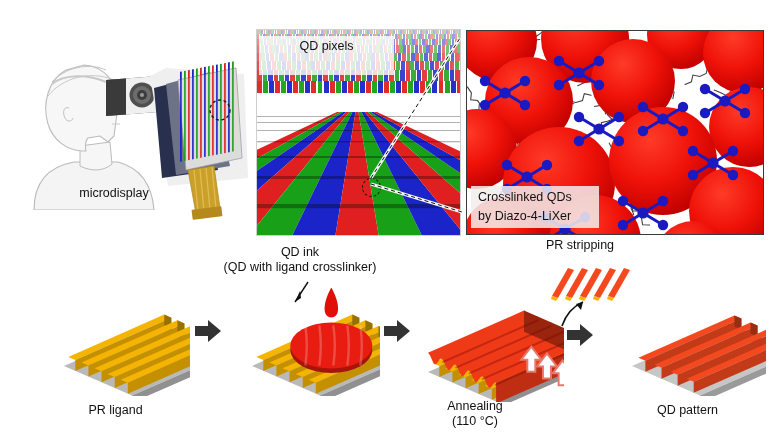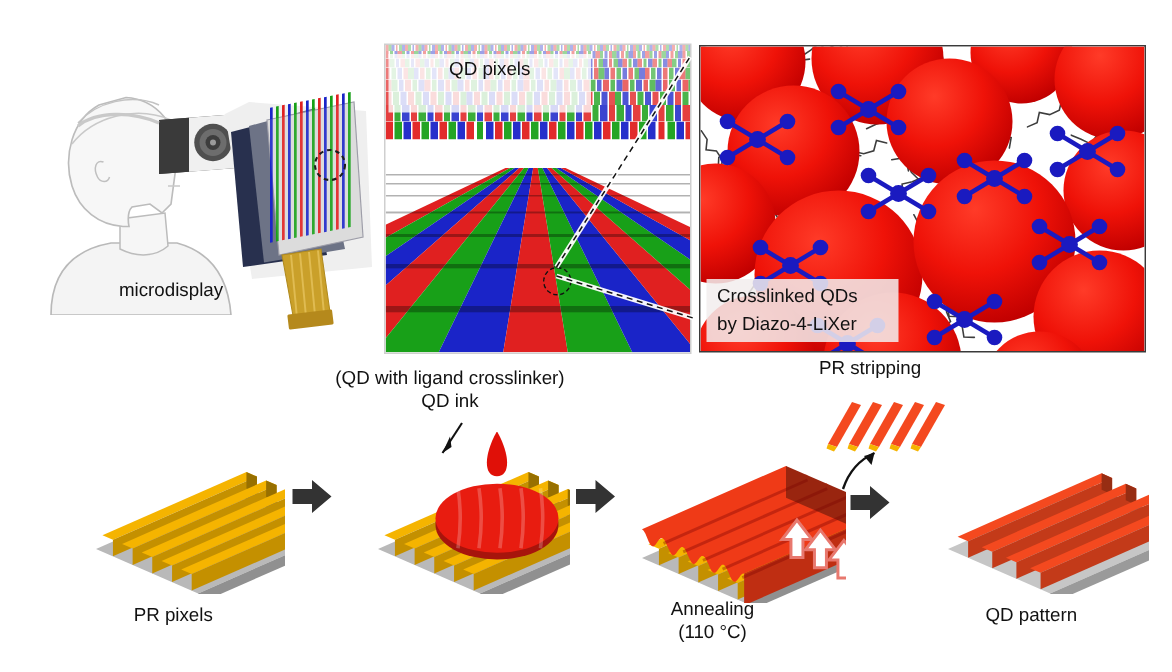--- a/index.html
+++ b/index.html
@@ -837,22 +837,22 @@
   </div>
 
   <svg id="leaders">
     <path d="M371 178 L460 38" stroke="#ffffff" stroke-width="3.2" fill="none" opacity="0.95"></path>
     <path d="M371 184 L462 212" stroke="#ffffff" stroke-width="3.2" fill="none" opacity="0.95"></path>
     <path d="M371 178 L460 38" stroke="#111" stroke-width="1" stroke-dasharray="4 3" fill="none"></path>
     <path d="M371 184 L462 212" stroke="#111" stroke-width="1" stroke-dasharray="4 3" fill="none"></path>
   </svg>
 
   <div class="lbl" id="lbl-qdink">
+    <div>QD ink</div>
     <div>(QD with ligand crosslinker)</div>
-    <div>QD ink</div>
   </div>
   <svg style="position:absolute;left:288px;top:280px;width:30px;height:26px">
     <path d="M20 2 L7 22" stroke="#111" stroke-width="1.4" fill="none"></path>
     <path d="M7 22 L13 18 L12 11 Z" fill="#111"></path>
   </svg>
 
   <div class="lbl" id="lbl-prstrip">
     <div>PR stripping</div>
   </div>
 
@@ -894,21 +894,21 @@
         <polygon points="150.5,22.0 157.5,25.1 157.5,36.1 150.5,33.0" fill="#987000"></polygon>
         <polygon points="67.7,70.0 163.7,27.7 170.7,30.8 74.7,73.0" fill="#f5b400"></polygon>
         <polygon points="74.7,73.0 170.7,30.8 170.7,41.8 74.7,84.0" fill="#c49000"></polygon>
         <polygon points="163.7,27.7 170.7,30.8 170.7,41.8 163.7,38.7" fill="#987000"></polygon>
         <polygon points="80.8,75.7 176.8,33.5 183.8,36.5 87.8,78.7" fill="#f5b400"></polygon>
         <polygon points="87.8,78.7 183.8,36.5 183.8,47.5 87.8,89.7" fill="#c49000"></polygon>
         <polygon points="176.8,33.5 183.8,36.5 183.8,47.5 176.8,44.5" fill="#987000"></polygon>
       </svg>
   </div>
   <div class="stage-caption" style="left:28px;top:403px;width:175px">
-    <div>PR pixels</div>
+    <div>PR ligand</div>
   </div>
 
   <div class="arrowbtn" style="left:193px;top:318px">
     <svg width="30" height="26" viewBox="0 0 30 26">
       <path d="M2 8 L15 8 L15 2 L28 13 L15 24 L15 18 L2 18 Z" fill="#333"></path>
     </svg>
   </div>
 
   <div class="stage" style="left:228px;top:288px;width:152px;height:108px">
     <svg width="152" height="108" viewBox="0 0 152 108" class="stage-svg">

